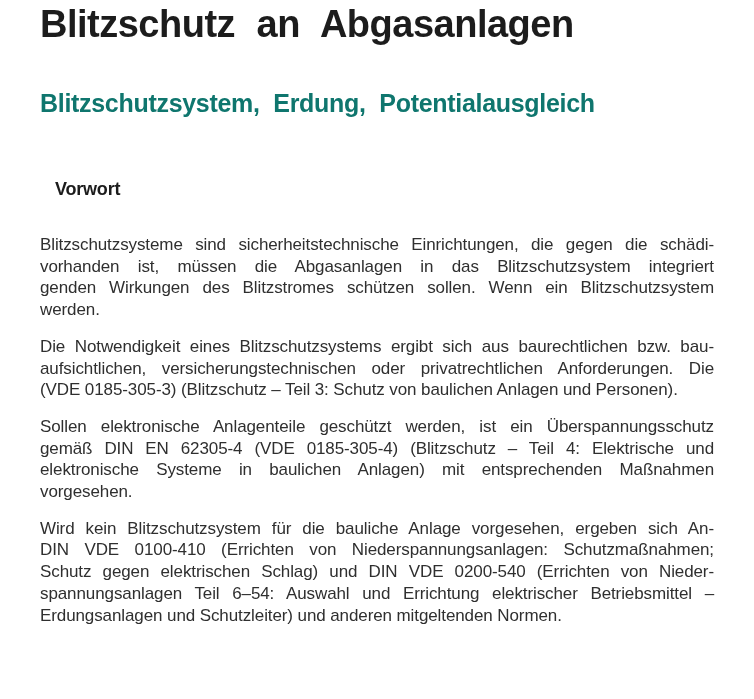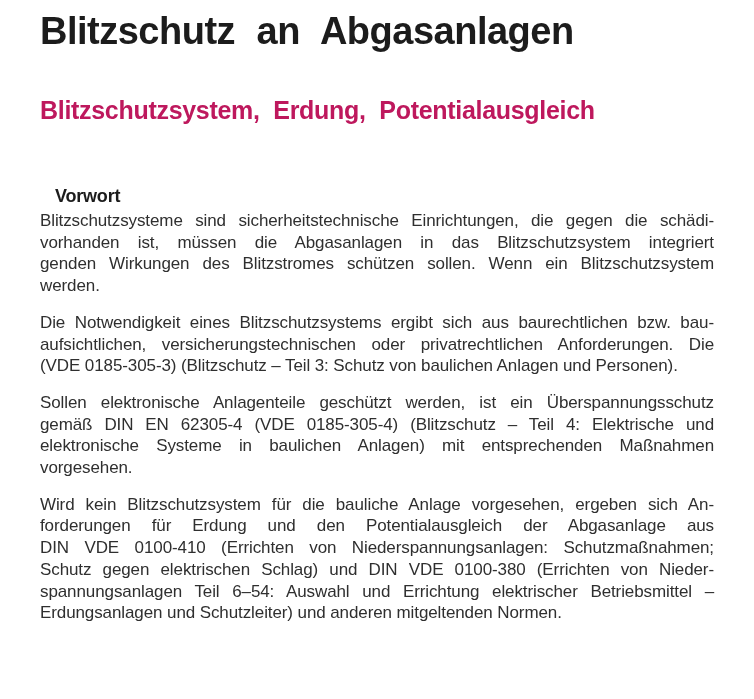--- a/index.html
+++ b/index.html
@@ -13,53 +13,53 @@
     height: 699px;
     background: #ffffff;
     overflow: hidden;
     box-sizing: border-box;
     padding: 0 40px;
     font-family: "Liberation Sans", "DejaVu Sans", sans-serif;
     color: #2f2f2f;
   }
   .doc-title {
     margin: 0;
-    padding-top: 10px;
+    padding-top: 3px;
     font-size: 38px;
     line-height: 42px;
     font-weight: bold;
     letter-spacing: -0.5px;
     word-spacing: 0.30em;
     color: #1c1c1c;
   }
   .doc-subtitle {
     margin: 44px 0 0 0;
     font-size: 25px;
     line-height: 28px;
     font-weight: bold;
     letter-spacing: -0.3px;
     word-spacing: 0.28em;
-    color: #be185d;
+    color: #0f766e;
   }
   .section-heading {
     margin: 61px 0 0 15px;
     font-size: 18px;
     line-height: 22px;
     font-weight: bold;
     letter-spacing: -0.2px;
     color: #1c1c1c;
   }
   .para {
     margin: 0 0 15px 0;
     font-size: 17px;
     line-height: 21.7px;
     letter-spacing: -0.1px;
   }
   .para.first {
-    margin-top: 3px;
+    margin-top: 34px;
   }
   .line {
     text-align: justify;
     text-align-last: justify;
     white-space: normal;
   }
   .line.last {
     text-align-last: left;
   }
 </style>
@@ -89,20 +89,19 @@
 
   <p class="para">
     <span class="line" style="display:block">Sollen elektronische Anlagenteile geschützt werden, ist ein Überspannungsschutz</span>
     <span class="line" style="display:block">gemäß DIN EN 62305-4 (VDE 0185-305-4) (Blitzschutz – Teil 4: Elektrische und</span>
     <span class="line" style="display:block">elektronische Systeme in baulichen Anlagen) mit entsprechenden Maßnahmen</span>
     <span class="line last" style="display:block">vorgesehen.</span>
   </p>
 
   <p class="para">
     <span class="line" style="display:block">Wird kein Blitzschutzsystem für die bauliche Anlage vorgesehen, ergeben sich An-</span>
-    <span class="line" style="display:block">forderungen für Erdung und den Potentialausgleich der Abgasanlage aus</span>
     <span class="line" style="display:block">DIN VDE 0100-410 (Errichten von Niederspannungsanlagen: Schutzmaßnahmen;</span>
-    <span class="line" style="display:block">Schutz gegen elektrischen Schlag) und DIN VDE 0100-380 (Errichten von Nieder-</span>
+    <span class="line" style="display:block">Schutz gegen elektrischen Schlag) und DIN VDE 0200-540 (Errichten von Nieder-</span>
     <span class="line" style="display:block">spannungsanlagen Teil 6–54: Auswahl und Errichtung elektrischer Betriebsmittel –</span>
     <span class="line last" style="display:block">Erdungsanlagen und Schutzleiter) und anderen mitgeltenden Normen.</span>
   </p>
 
 </div>
 
 </body></html>

